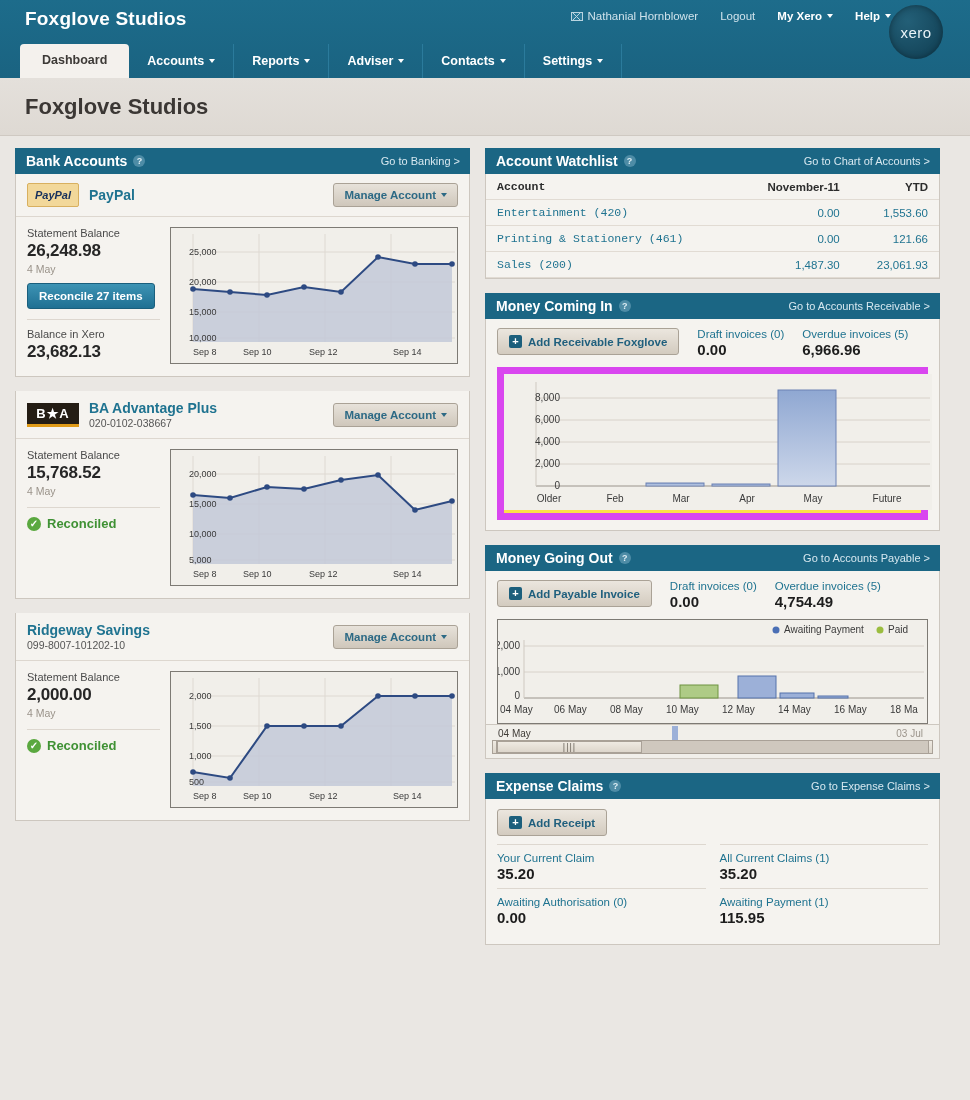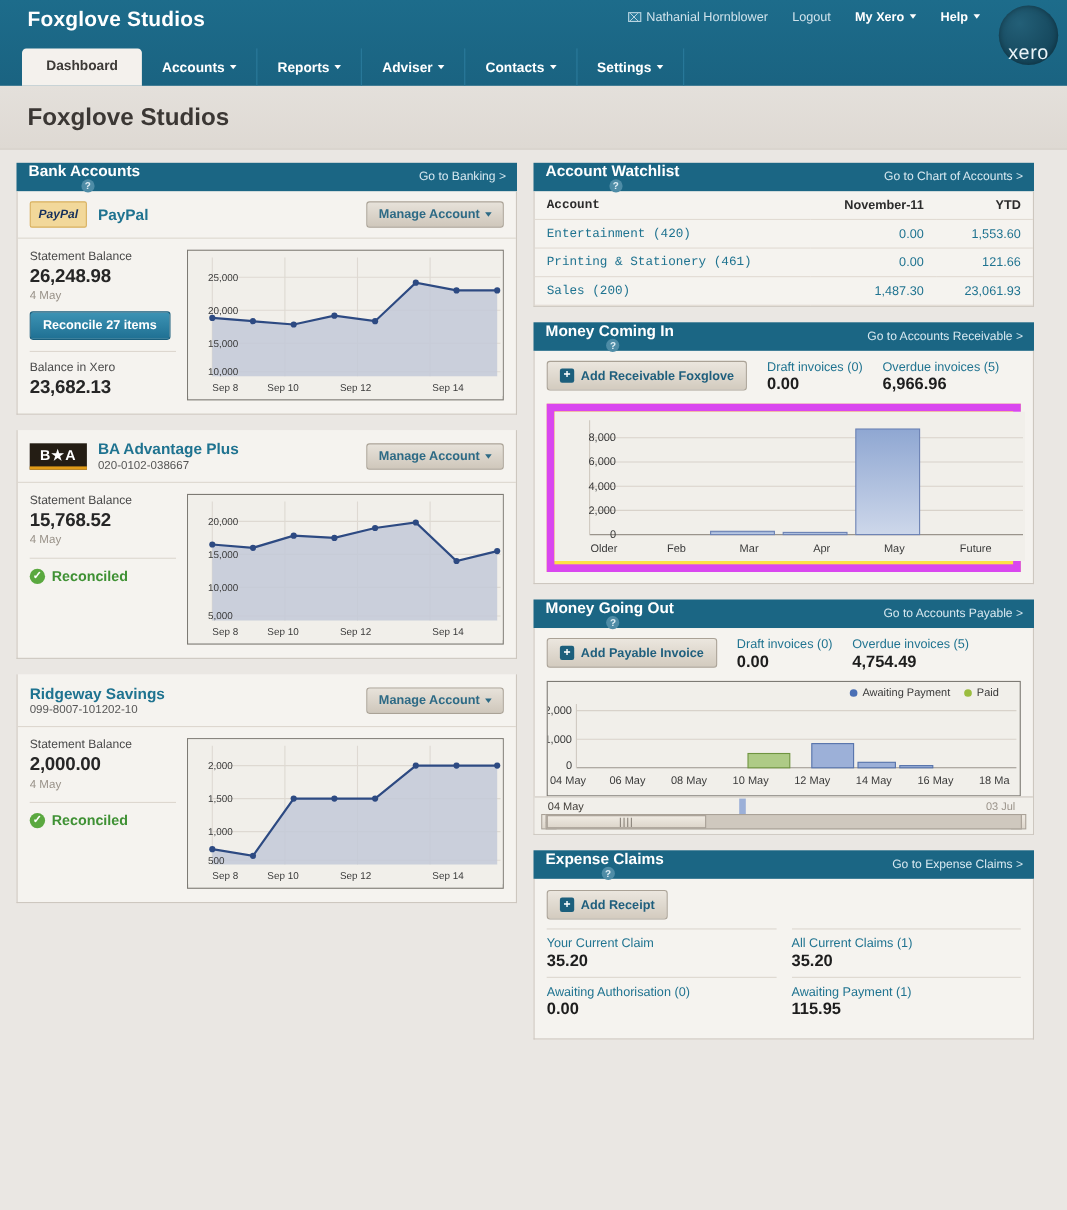--- a/index.html
+++ b/index.html
@@ -40,25 +40,25 @@
     content:""; position:absolute; left:0; top:0; width:100%; height:100%;
     background: linear-gradient(135deg,transparent 45%,#b9d4e0 46%,#b9d4e0 50%,transparent 51%),
                 linear-gradient(45deg,transparent 45%,#b9d4e0 46%,#b9d4e0 50%,transparent 51%);
   }
   .caret {
     display:inline-block; width:0; height:0; margin-left:5px;
     border-left:3.5px solid transparent; border-right:3.5px solid transparent;
     border-top:4px solid currentColor; vertical-align: 2px;
   }
   .xero-badge {
-    position:absolute; right: 8px; top: 5px;
+    position:absolute; right: 27px; top: 5px;
     width: 54px; height: 54px; border-radius: 50%;
     background: radial-gradient(circle at 35% 30%, #235f77 0%, #14455a 75%);
-    color:#eaf4f8; font-size: 18px; letter-spacing:.5px;
-    display:flex; align-items:flex-end; justify-content:center;
+    color:#eaf4f8; font-size: 15px; letter-spacing:.5px;
+    display:flex; align-items:center; justify-content:center;
     box-shadow: inset 0 0 6px rgba(0,0,0,.35);
   }
 
   
   .tabs {
     position:absolute; left: 20px; bottom: 0;
     display:flex; align-items:flex-end; font-size:12.5px;
   }
   .tab {
     padding: 10px 18px 10px 18px;
@@ -85,21 +85,21 @@
   .col-left  { width: 455px; }
   .col-right { width: 455px; }
 
   
   .panel { margin-bottom: 14px; }
   .panel-head {
     height: 26px; background:#1b6684;
     display:flex; align-items:center; justify-content:space-between;
     padding: 0 10px 0 11px; color:#fff;
   }
-  .panel-head .title { font-size: 14px; font-weight:bold; display:flex; align-items:center;flex-direction:column; }
+  .panel-head .title { font-size: 14px; font-weight:bold; display:flex; align-items:center; }
   .help-icon {
     display:inline-block; width:12px; height:12px; border-radius:50%;
     background:#4e8ca6; color:#dcecf3; font-size:9px; font-weight:bold;
     text-align:center; line-height:12px; margin-left:6px;
   }
   .panel-head .link { font-size: 11px; color:#d7e8f0; white-space:nowrap; }
   .panel-body {
     background:#f5f3ef; border:1px solid #cdc7bf; border-top:none;
   }
 

